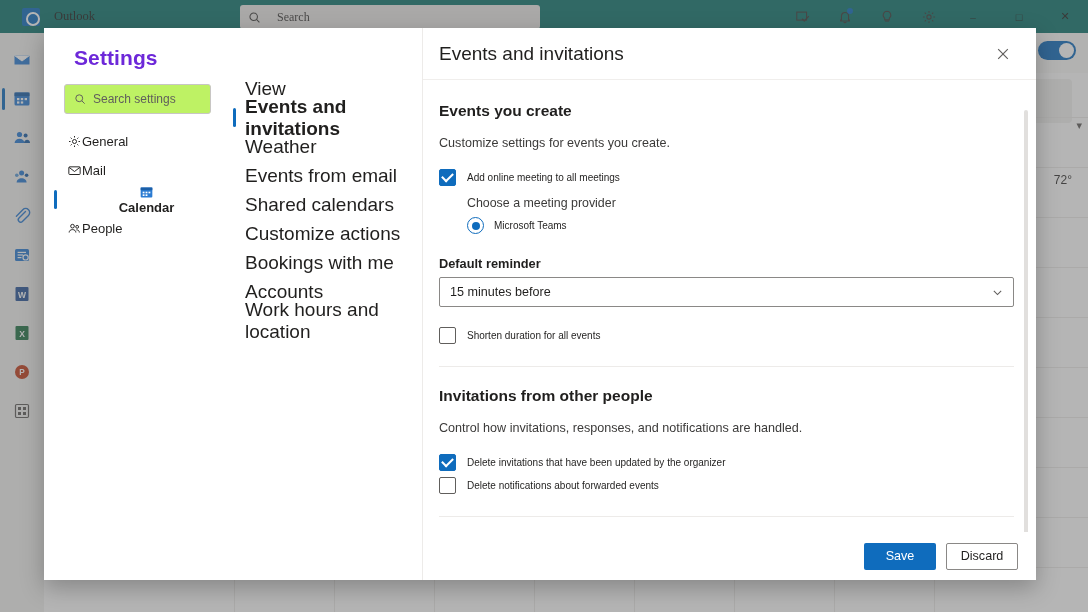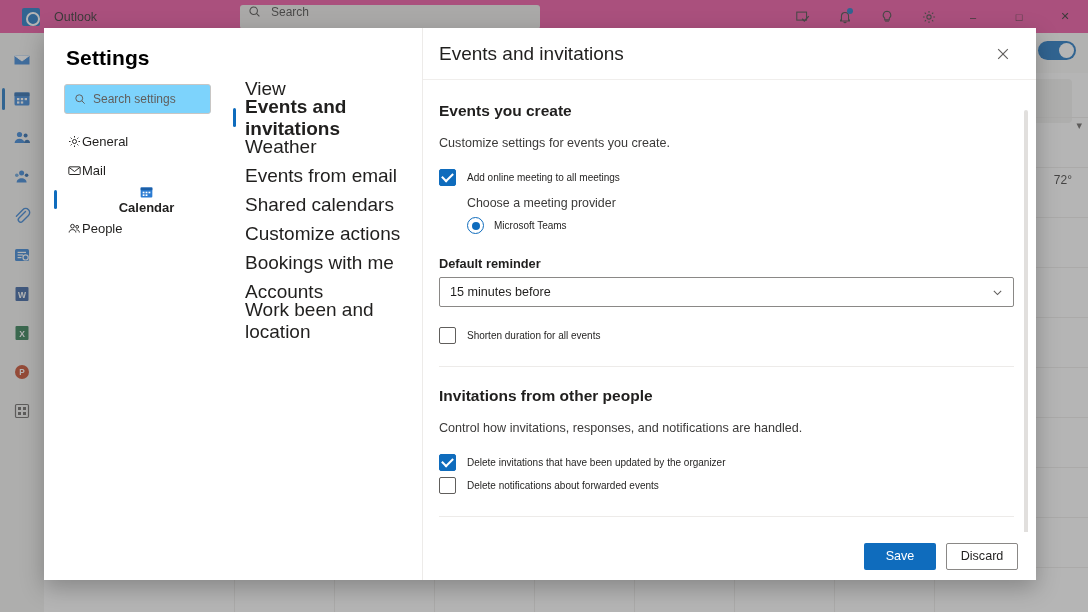--- a/index.html
+++ b/index.html
@@ -8,35 +8,35 @@
     overflow: hidden;
     font-family: "Liberation Sans", sans-serif;
     background: #ffffff;
   }
   #root { position: relative; width: 1088px; height: 612px; }
 
   
   .bg-app { position: absolute; inset: 0; background: #faf9f8; }
   .titlebar {
     position: absolute; top: 0; left: 0; width: 1088px; height: 33px;
-    background: #ec4899; display: flex; align-items: center;
+    background: #0f766e; display: flex; align-items: center; font-family: Liberation Serif, serif;
   }
   .tb-logo {
     width: 18px; height: 18px; margin-left: 22px; border-radius: 2px;
     background: #0f6cbd; position: relative;
   }
   .tb-logo::after {
     content:""; position:absolute; left:4px; top:4px; width:10px; height:10px;
     border-radius:50%; border:2px solid #fff;
   }
   .tb-appname { margin-left: 14px; font-size: 12.5px; color: #201f1e; }
   .tb-search {
     position: absolute; left: 240px; top: 5px; width: 300px; height: 24px;
-    background: #eceae8; border-radius: 3px; display: flex; 
-    padding-left: 8px; gap: 10px;
+    background: #eceae8; border-radius: 3px; display: flex; align-items: center;
+    padding-left: 8px; gap: 16px;
   }
   .tb-search .ph { font-size: 12px; color: #3b3a39; }
   .tb-right { position: absolute; right: 0; top: 0; height: 33px; display: flex; align-items: center; }
   .tb-ico {
     width: 42px; height: 33px; display: flex; align-items: center; justify-content: center;
     color: #3b3a39; position: relative;
   }
   .tb-badge {
     position: absolute; right: 13px; top: 8px; width: 6px; height: 6px;
     border-radius: 50%; background: #0f6cbd;
@@ -94,24 +94,24 @@
 
   
   .dialog {
     position: absolute; left: 44px; top: 28px; width: 992px; height: 552px;
     background: #ffffff; box-shadow: 0 8px 22px rgba(0,0,0,0.26);
     display: flex; overflow: hidden;
   }
 
   
   .d-left { width: 183px; padding: 18px 0 0 0; background:#fff; flex: 0 0 183px; }
-  .d-title { font-size: 21px; font-weight: 600; color:#000000; padding: 0 0 12px 22px; letter-spacing:.1px; }
+  .d-title { font-size: 21px; font-weight: 600; color:#6d28d9; padding: 0 0 12px 22px; letter-spacing:.1px;margin-left:8px; }
   .d-search {
     margin: 2px 16px 0 20px; height: 30px; border: 1px solid #c8c6c4; border-radius: 3px;
-    display: flex; align-items: center; gap: 7px; padding-left: 9px; background:#7dd3fc;
+    display: flex; align-items: center; gap: 7px; padding-left: 9px; background:#bef264;
   }
   .d-search .ph { font-size: 12px; color: #605e5c; }
   .d-nav { margin-top: 13px; }
   .d-nav-item {
     height: 29px; display: flex; align-items: center; 
     padding-left: 22px; position: relative; font-size: 13px; color:#201f1e;
   }
   .d-nav-item.sel { font-weight: 700; flex-direction: column; }
   .d-nav-item.sel::before {
     content:""; position:absolute; left: 10px; top: 5px; width: 3px; height: 19px;
@@ -458,21 +458,21 @@
         <div class="d-mid-item">
             <span>Customize actions</span>
           </div>
         <div class="d-mid-item">
             <span>Bookings with me</span>
           </div>
         <div class="d-mid-item">
             <span>Accounts</span>
           </div>
         <div class="d-mid-item">
-            <span>Work been and location</span>
+            <span>Work hours and location</span>
           </div>
       </div>
     </div>
 
     <div class="d-right">
 
       <div class="d-head">
         <h2>Events and invitations</h2>
         <div class="d-close">
           <svg width="14" height="14" viewBox="0 0 16 16">

